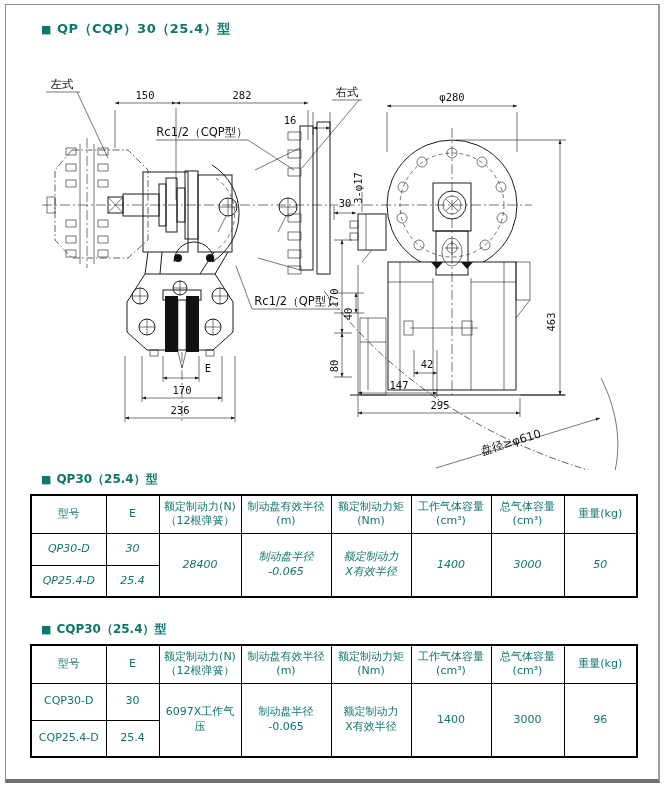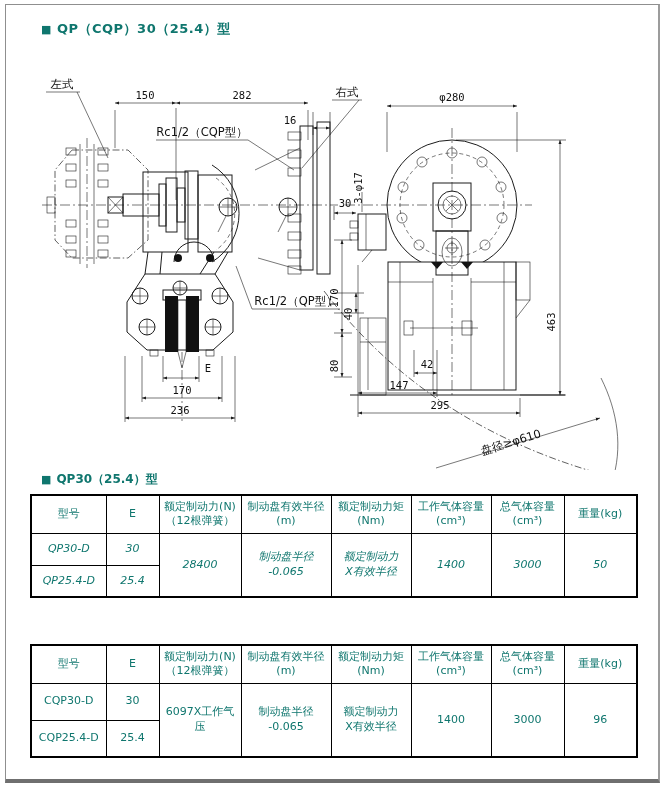--- a/index.html
+++ b/index.html
@@ -337,20 +337,21 @@
         <td rowspan="2">3000</td>
         <td rowspan="2">50</td>
       </tr>
       <tr>
         <td>QP25.4-D</td>
         <td>25.4</td>
       </tr>
     </tbody>
   </table>
 
+  <div class="sec-title t2"><span class="marker">■</span><span>CQP30（25.4）型</span></div>
 
   <table class="spec cqp">
     <colgroup>
       <col style="width:75px">
         <col style="width:53px">
         <col style="width:82px">
         <col style="width:90px">
       <col style="width:80px">
         <col style="width:80px">
         <col style="width:73px">

